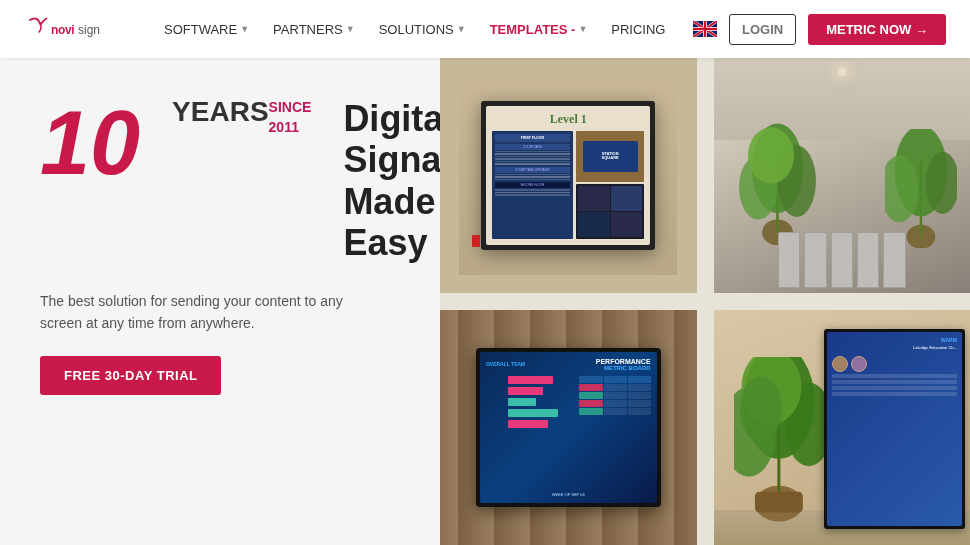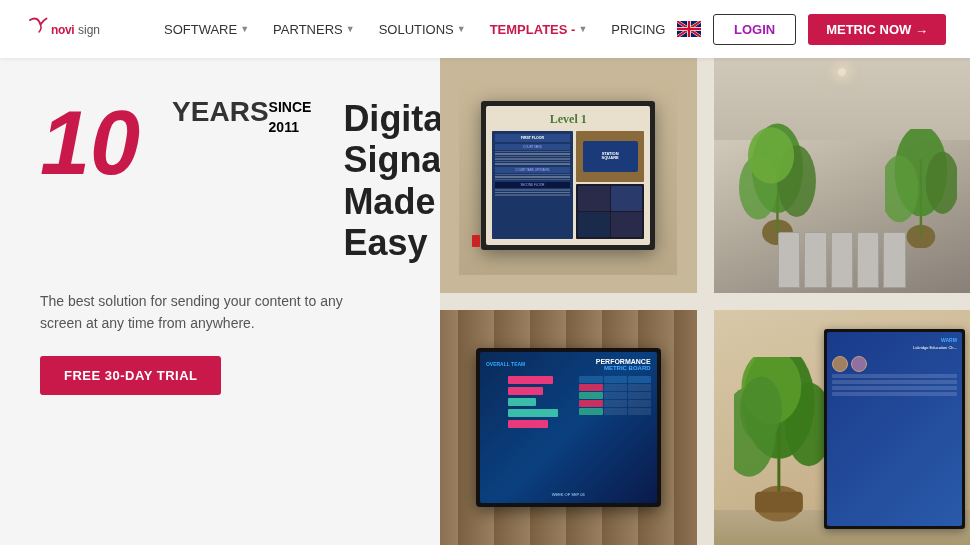--- a/index.html
+++ b/index.html
@@ -65,22 +65,22 @@
     }
     .flag-icon {
       width: 24px;
       height: 16px;
       display: inline-block;
       position: relative;
     }
     .btn-login {
       border: 1.5px solid #333;
       background: #fff;
-      color: #a21caf;
-      padding: 7px 20px;
+      color: #737373;
+      padding: 7px 12px;
       font-size: 13px;
       font-weight: 600;
       border-radius: 3px;
       cursor: pointer;
     }
     .btn-start {
       background: #c8194a;
       color: #fff;
       border: none;
       padding: 8px 18px;
@@ -123,21 +123,21 @@
     }
     .years-text {
       font-size: 28px;
       font-weight: 900;
       color: #333;
       line-height: 1;
     }
     .since-text {
       font-size: 14px;
       font-weight: 700;
-      color: #000000;
+      color: #be185d;
       line-height: 1.4;
     }
     .hero-title {
       font-size: 36px;
       font-weight: 900;
       color: #222;
       line-height: 1.15;
       margin-left: 0;
     }
     .hero-subtitle {

